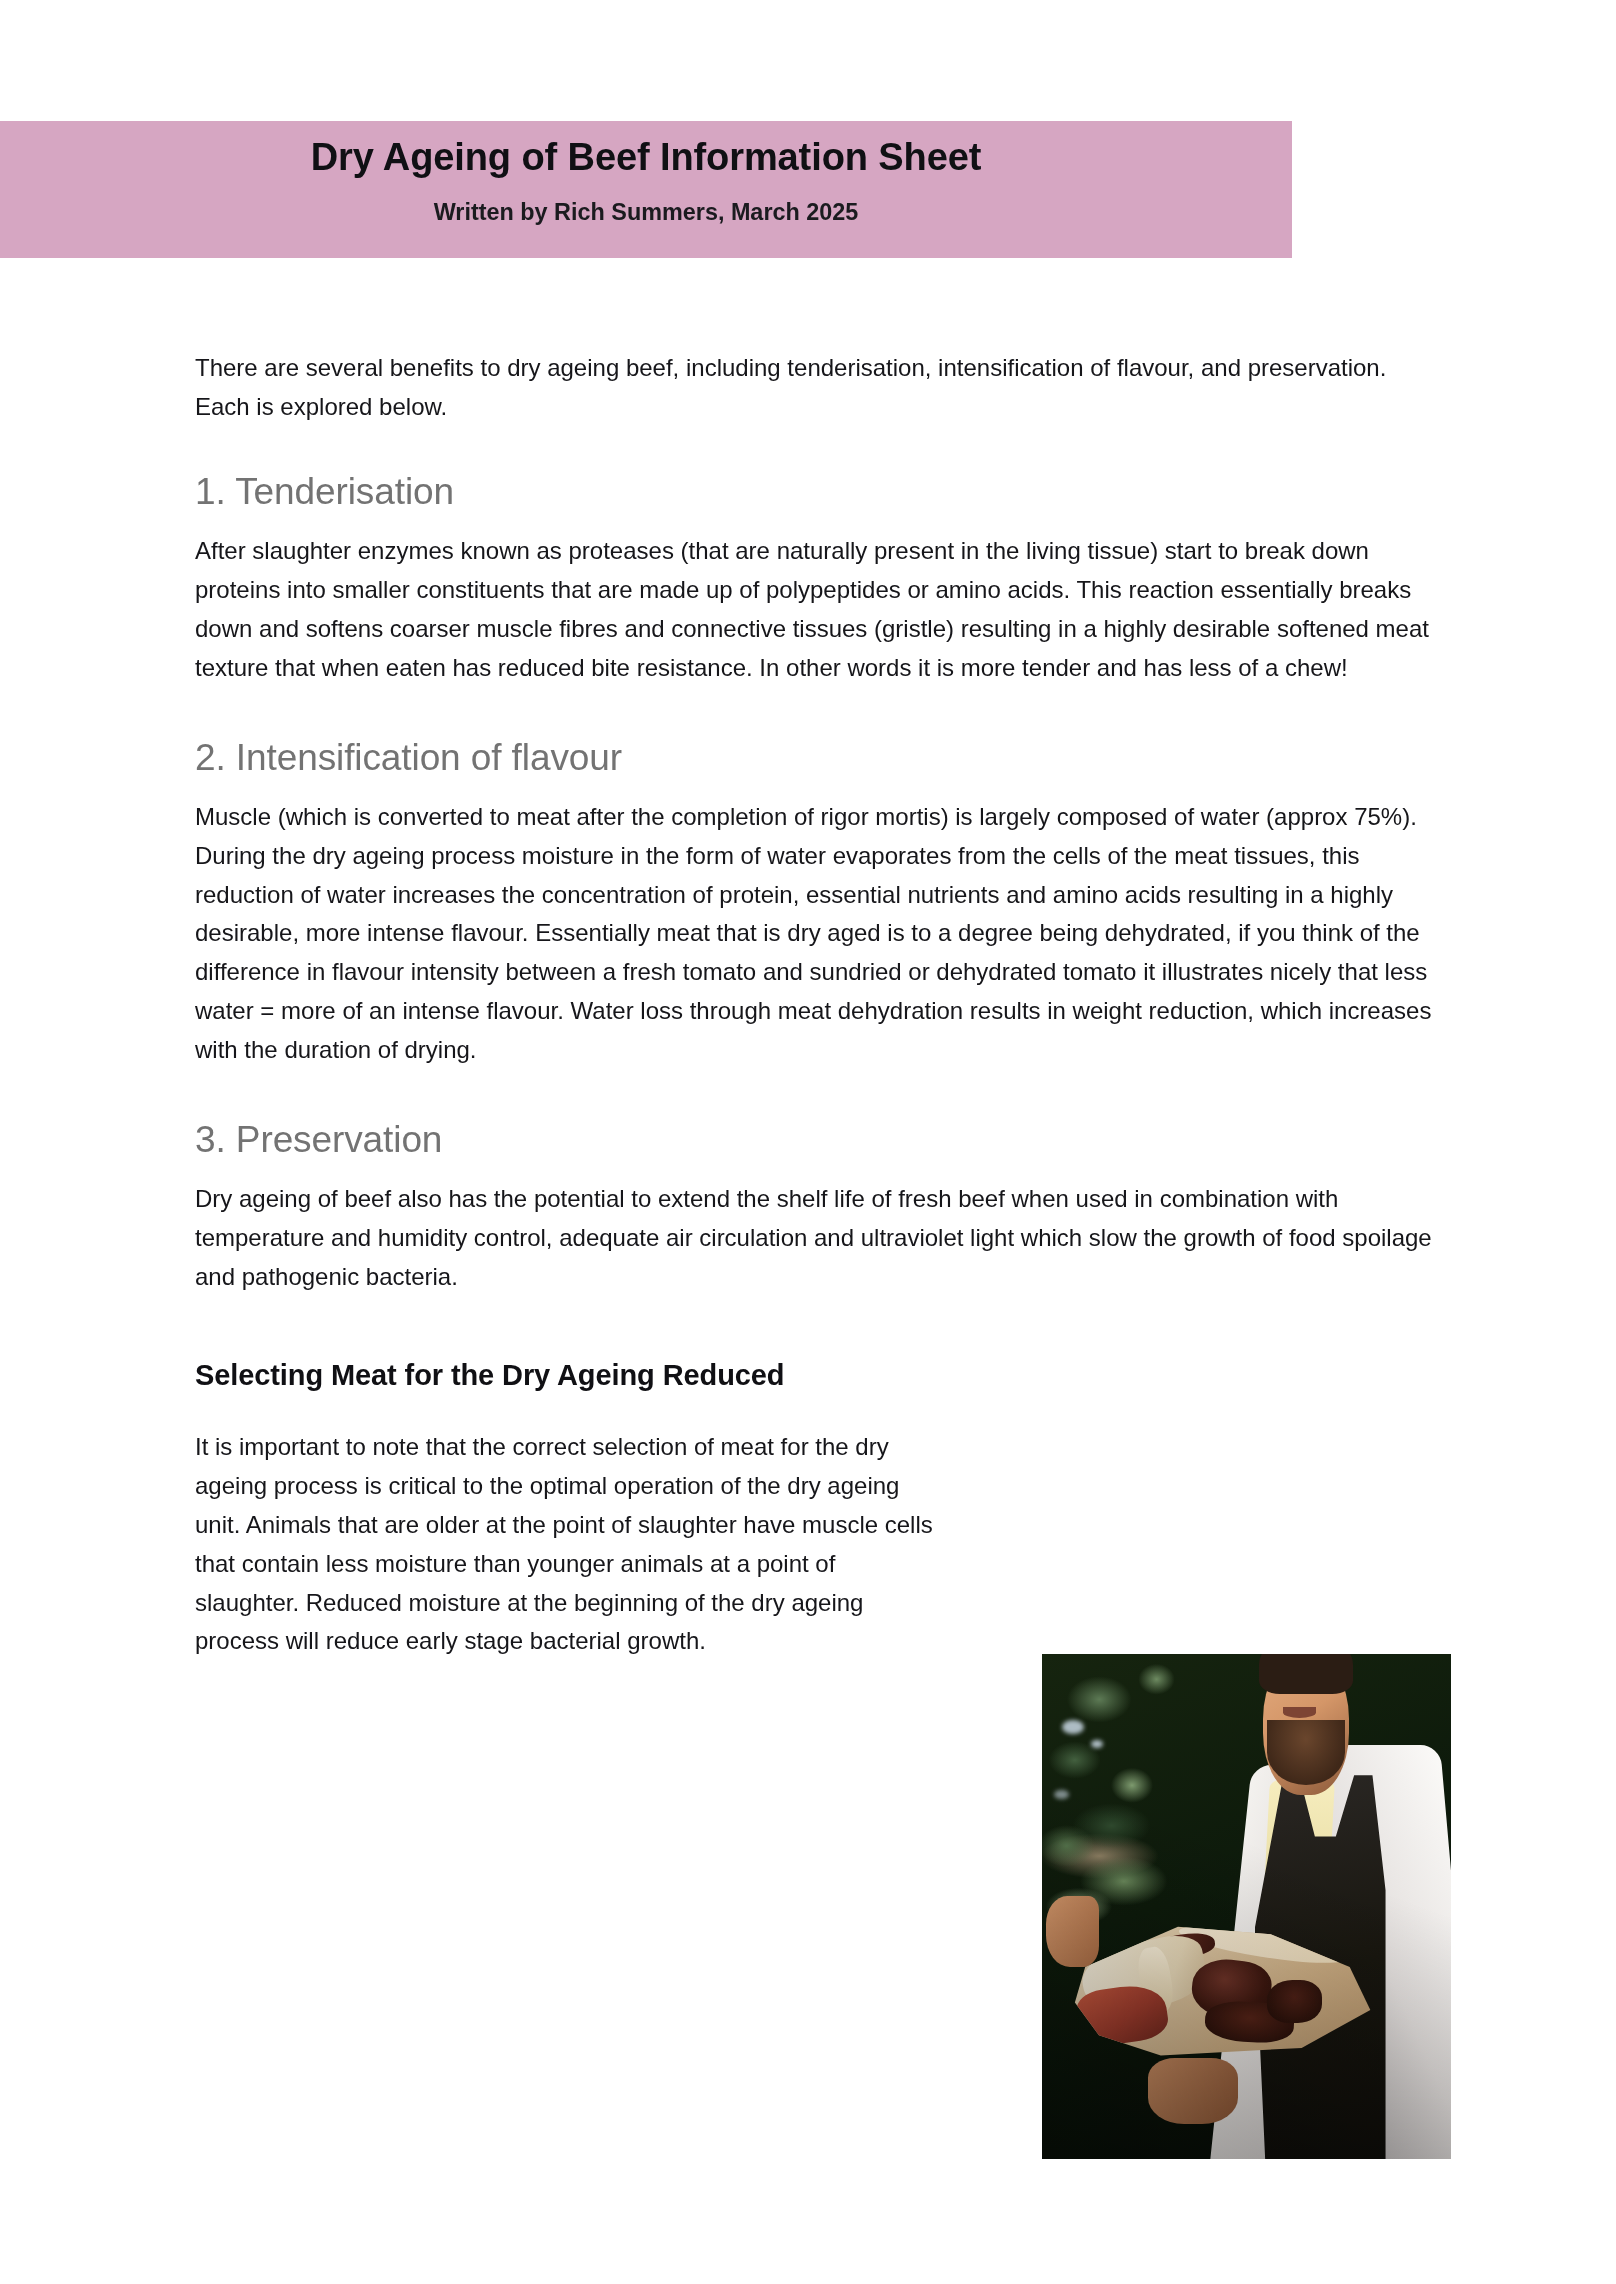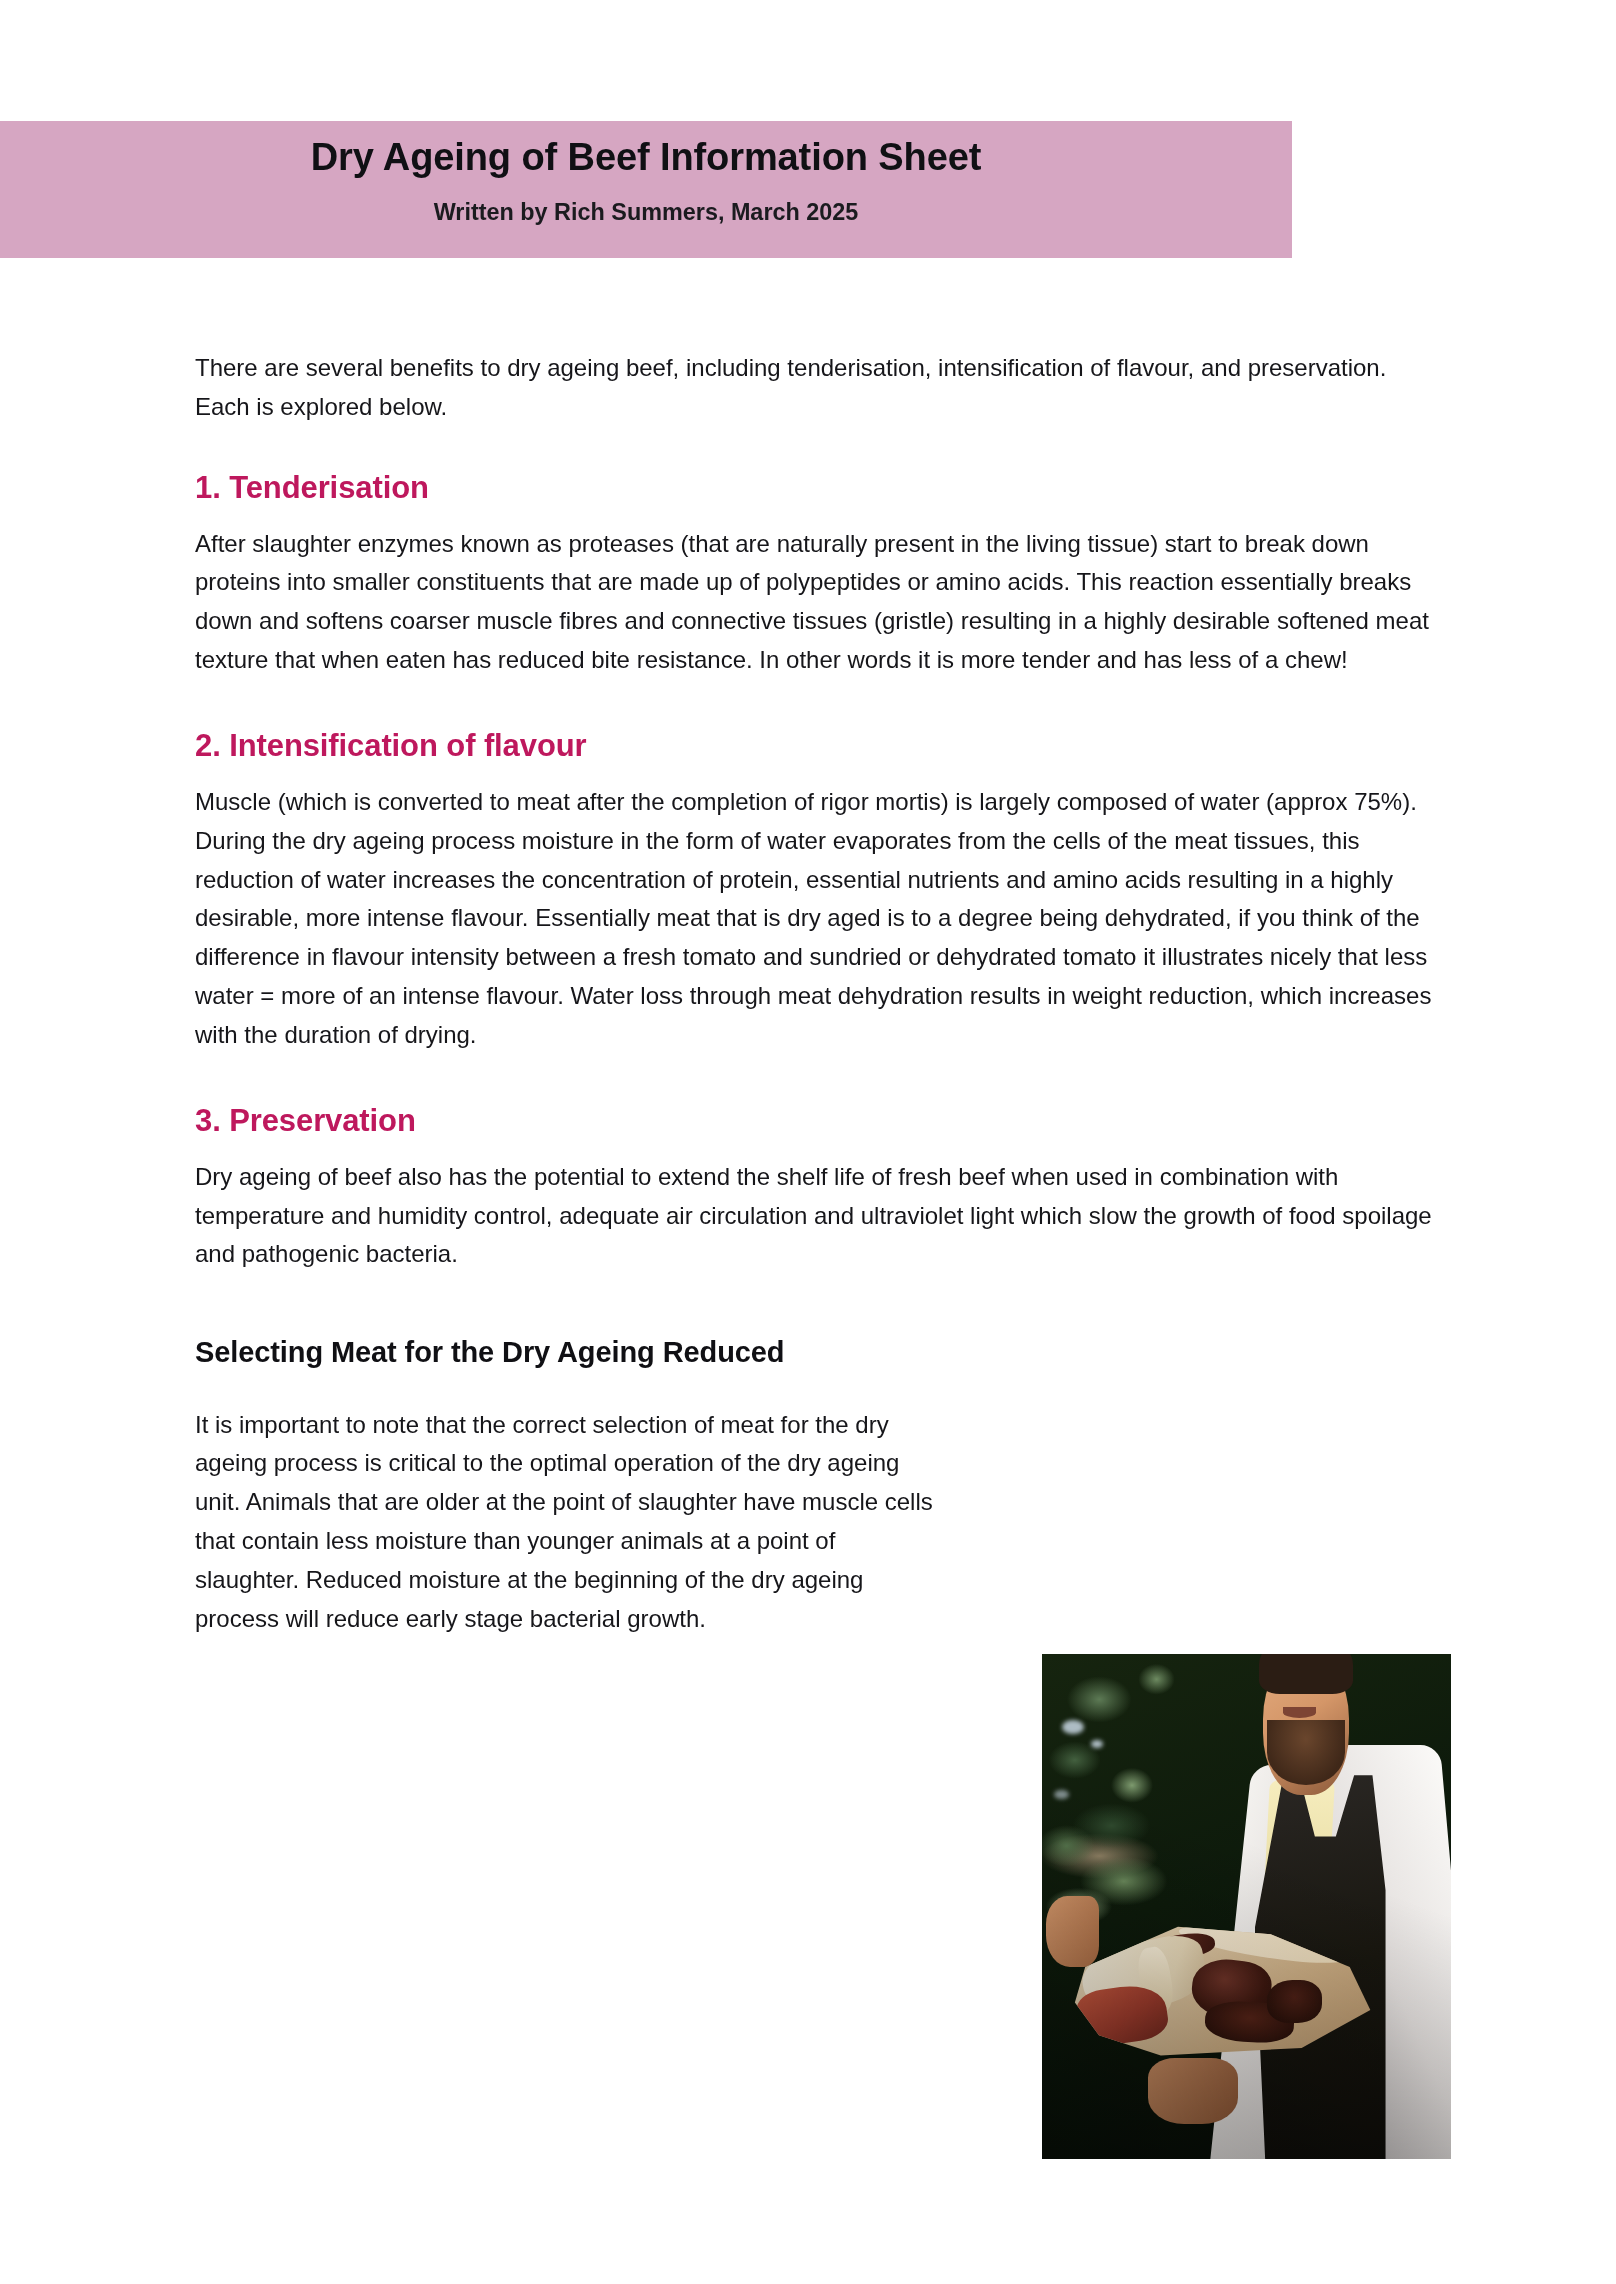--- a/index.html
+++ b/index.html
@@ -66,23 +66,23 @@
 
   p.body-text {
     font-size: 24px;
     line-height: 1.62;
     color: #16161a;
     margin: 0;
     font-weight: 400;
   }
 
   h2.section-heading {
-    font-size: 31px;
-    font-weight: 700;
-    color: #be185d;
+    font-size: 37px;
+    font-weight: 400;
+    color: #737373;
     margin: 0;
     line-height: 1.25;
     letter-spacing: -0.1px;
   }
 
   h2.bold-heading {
     font-size: 29px;
     font-weight: 700;
     color: #101014;
     margin: 0;

